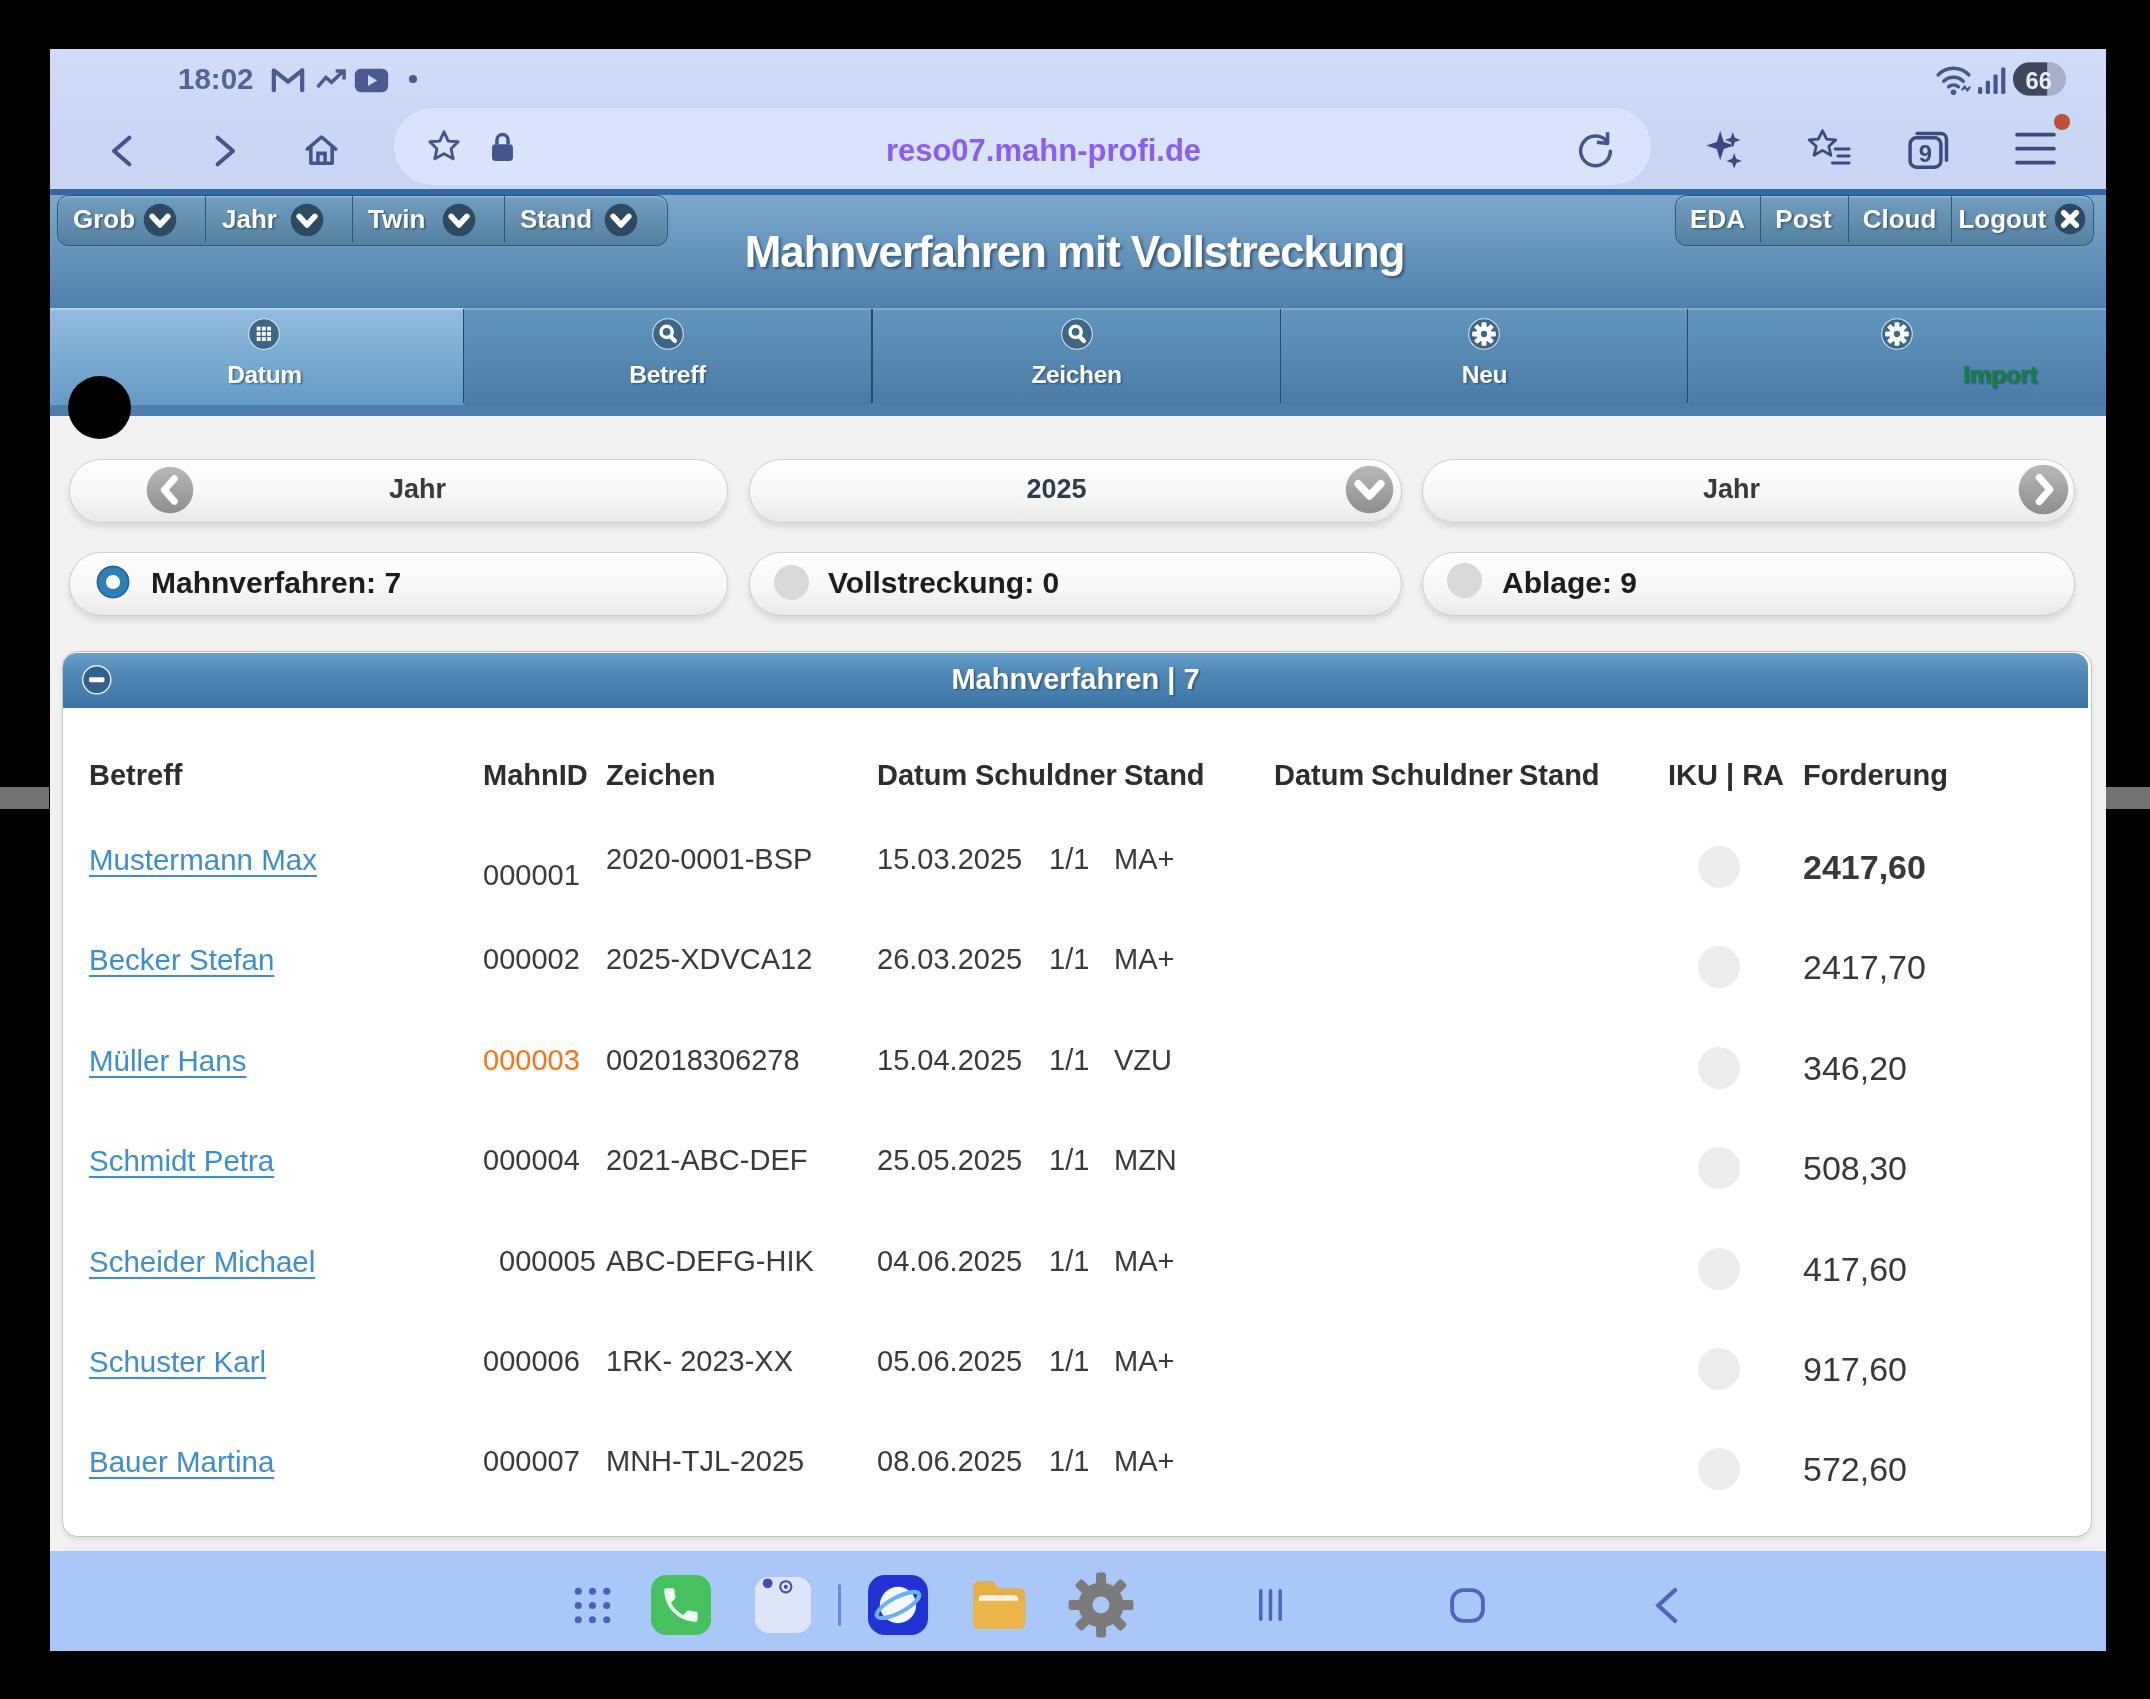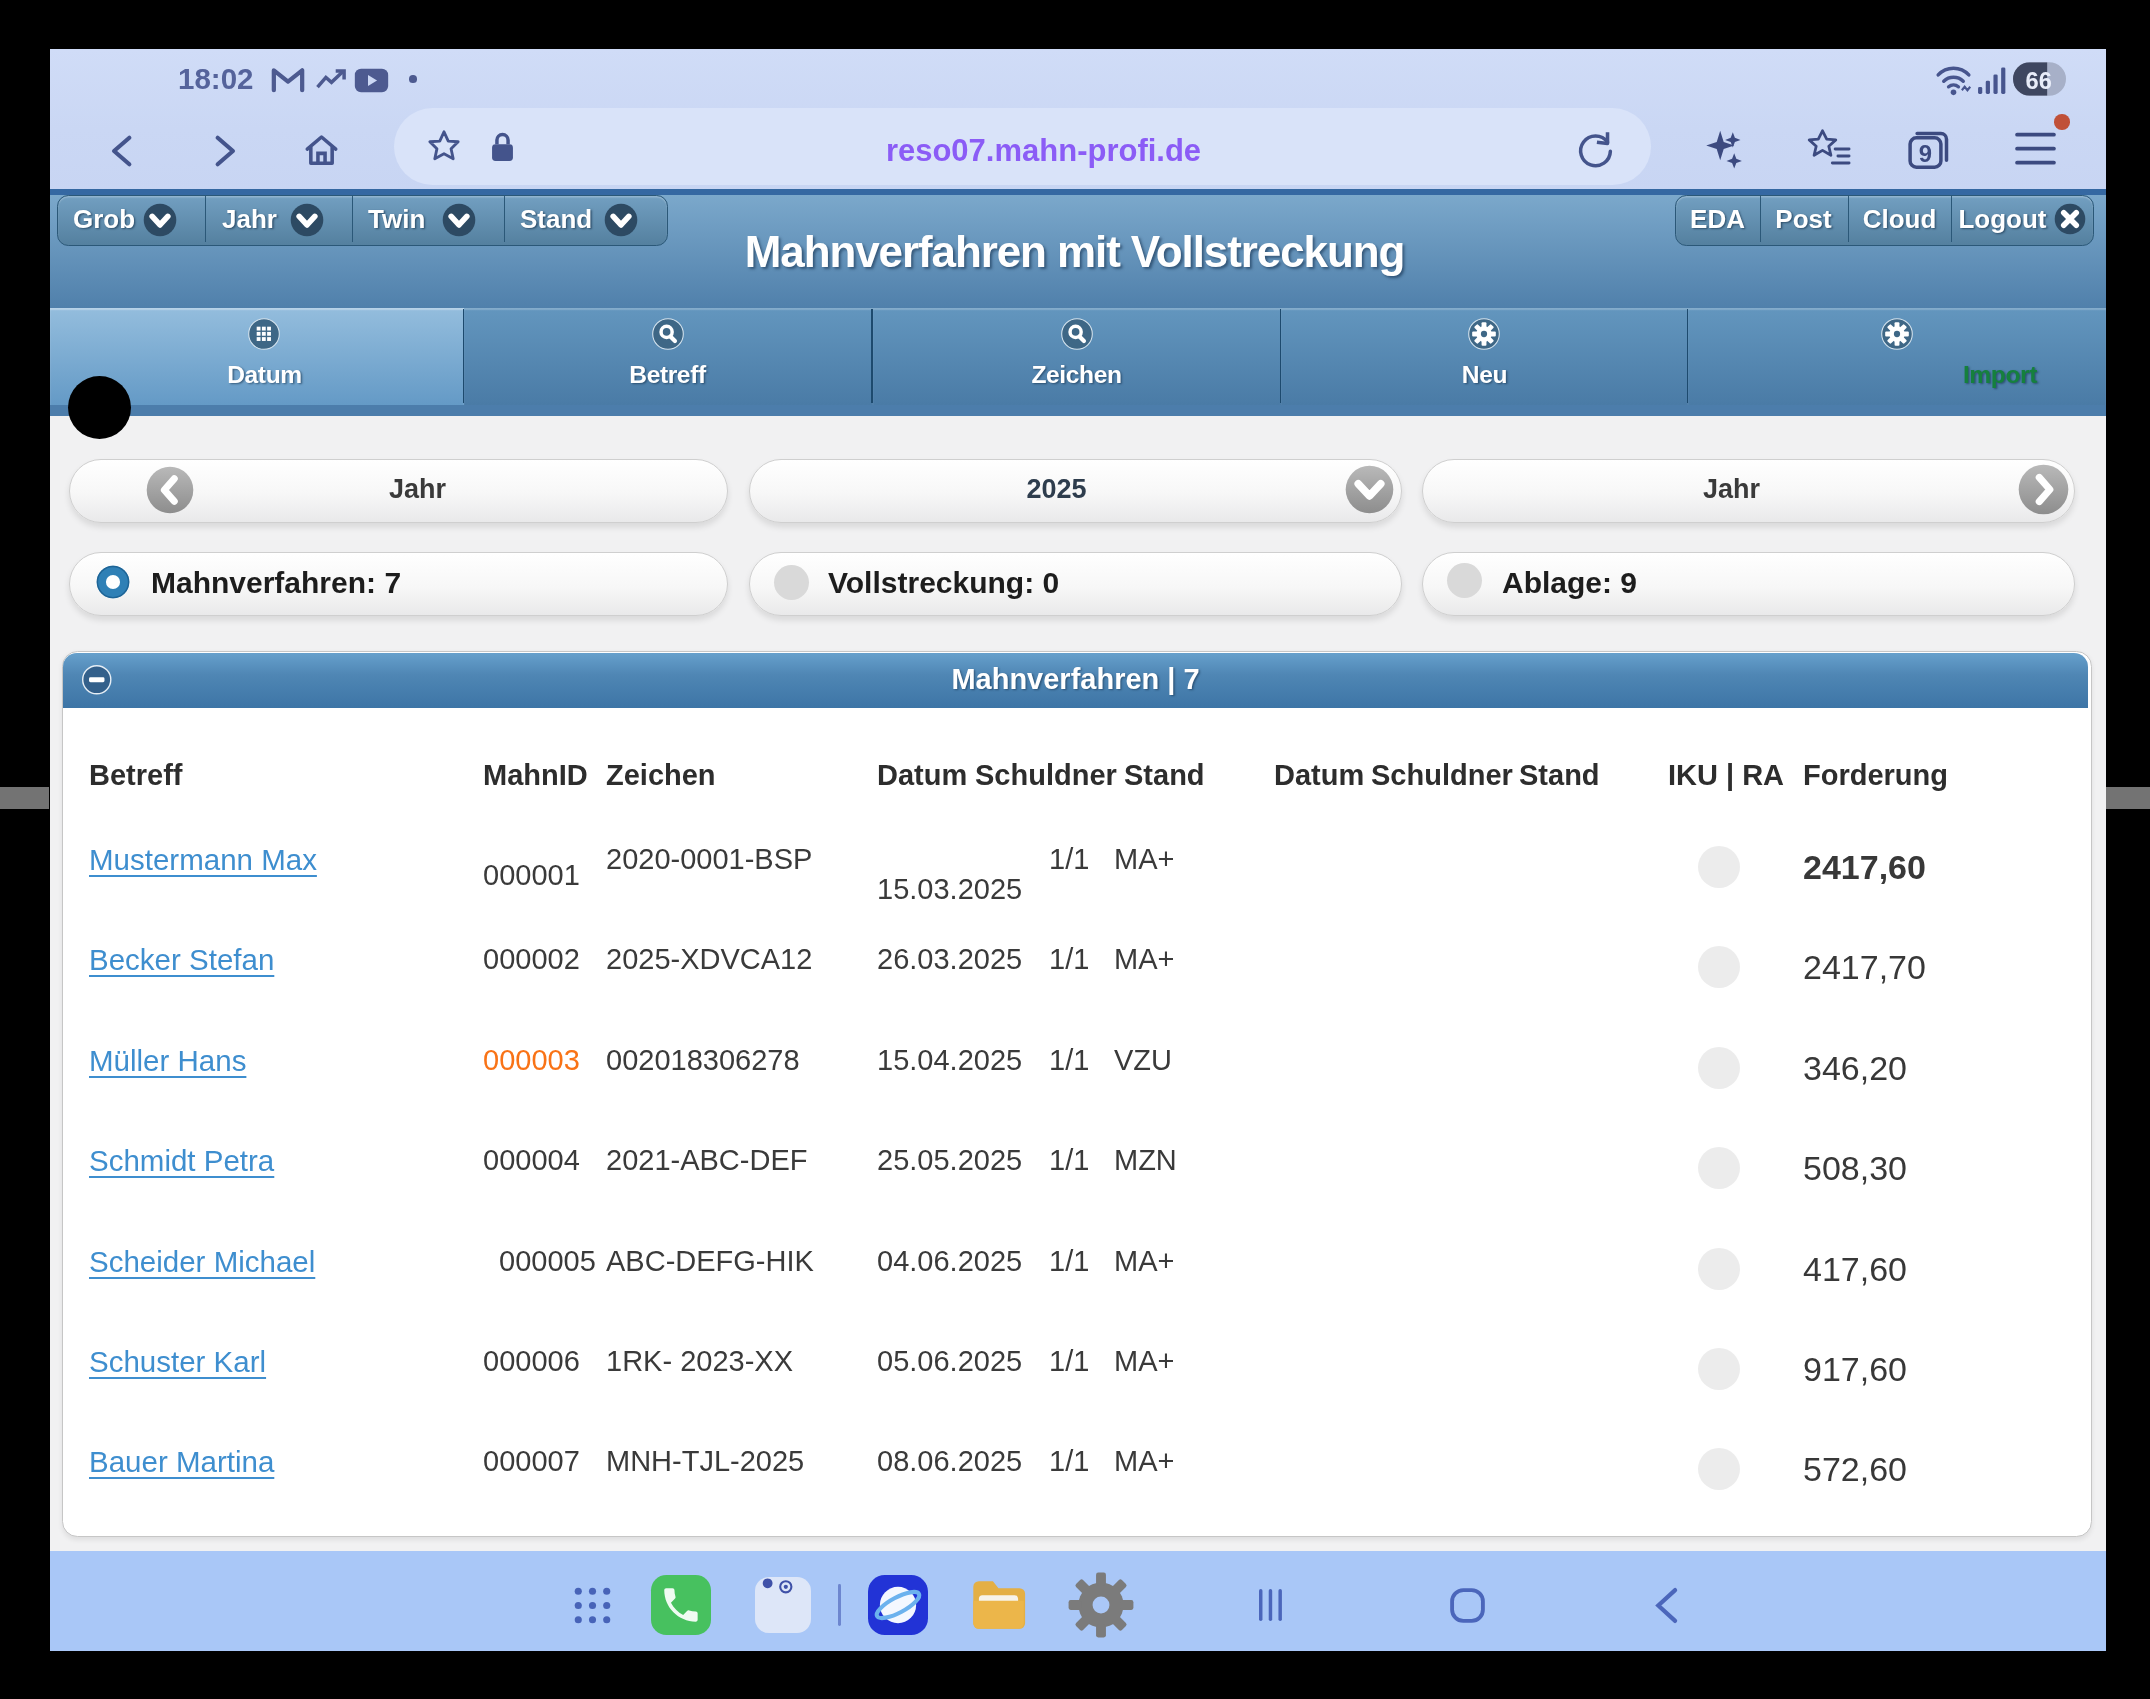--- a/index.html
+++ b/index.html
@@ -259,21 +259,21 @@
 <div class="tx" style="left:975px;top:757px;height:36px;line-height:36px;font-size:29px;color:#2d2d2d;font-weight:700;">Schuldner</div>
 <div class="tx" style="left:1124px;top:757px;height:36px;line-height:36px;font-size:29px;color:#2d2d2d;font-weight:700;">Stand</div>
 <div class="tx" style="left:1274px;top:757px;height:36px;line-height:36px;font-size:29px;color:#2d2d2d;font-weight:700;">Datum</div>
 <div class="tx" style="left:1371px;top:757px;height:36px;line-height:36px;font-size:29px;color:#2d2d2d;font-weight:700;">Schuldner</div>
 <div class="tx" style="left:1519px;top:757px;height:36px;line-height:36px;font-size:29px;color:#2d2d2d;font-weight:700;">Stand</div>
 <div class="tx" style="left:1668px;top:757px;height:36px;line-height:36px;font-size:29px;color:#2d2d2d;font-weight:700;">IKU | RA</div>
 <div class="tx" style="left:1803px;top:757px;height:36px;line-height:36px;font-size:29px;color:#2d2d2d;font-weight:700;">Forderung</div>
 <div class="tx" style="left:89px;top:841px;height:37px;line-height:37px;font-size:29.5px;color:#3e8ecf;font-weight:400;text-decoration:underline;text-decoration-thickness:2.1px;text-underline-offset:4.9px;">Mustermann Max</div>
 <div class="tx" style="left:483px;top:841px;height:36px;line-height:36px;font-size:29px;color:#3a3a3a;font-weight:400;margin-top:16px;">000001</div>
 <div class="tx" style="left:606px;top:841px;height:36px;line-height:36px;font-size:29px;color:#3a3a3a;font-weight:400;">2020-0001-BSP</div>
-<div class="tx" style="left:877px;top:841px;height:36px;line-height:36px;font-size:29px;color:#3a3a3a;font-weight:400;margin-top:30px;">15.03.2025</div>
+<div class="tx" style="left:877px;top:841px;height:36px;line-height:36px;font-size:29px;color:#3a3a3a;font-weight:400;">15.03.2025</div>
 <div class="tx" style="left:1049px;top:841px;height:36px;line-height:36px;font-size:29px;color:#3a3a3a;font-weight:400;">1/1</div>
 <div class="tx" style="left:1114px;top:841px;height:36px;line-height:36px;font-size:29px;color:#3a3a3a;font-weight:400;">MA+</div>
 <div class="a" style="left:1698px;top:846px;width:42px;height:42px;background:#ececec;border-radius:50%;"></div>
 <div class="tx" style="left:1803px;top:846px;height:43px;line-height:43px;font-size:34px;color:#383838;font-weight:700;">2417,60</div>
 <div class="tx" style="left:89px;top:941px;height:37px;line-height:37px;font-size:29.5px;color:#3e8ecf;font-weight:400;text-decoration:underline;text-decoration-thickness:2.1px;text-underline-offset:4.9px;">Becker Stefan</div>
 <div class="tx" style="left:483px;top:941px;height:36px;line-height:36px;font-size:29px;color:#3a3a3a;font-weight:400;">000002</div>
 <div class="tx" style="left:606px;top:941px;height:36px;line-height:36px;font-size:29px;color:#3a3a3a;font-weight:400;">2025-XDVCA12</div>
 <div class="tx" style="left:877px;top:941px;height:36px;line-height:36px;font-size:29px;color:#3a3a3a;font-weight:400;">26.03.2025</div>
 <div class="tx" style="left:1049px;top:941px;height:36px;line-height:36px;font-size:29px;color:#3a3a3a;font-weight:400;">1/1</div>
 <div class="tx" style="left:1114px;top:941px;height:36px;line-height:36px;font-size:29px;color:#3a3a3a;font-weight:400;">MA+</div>

